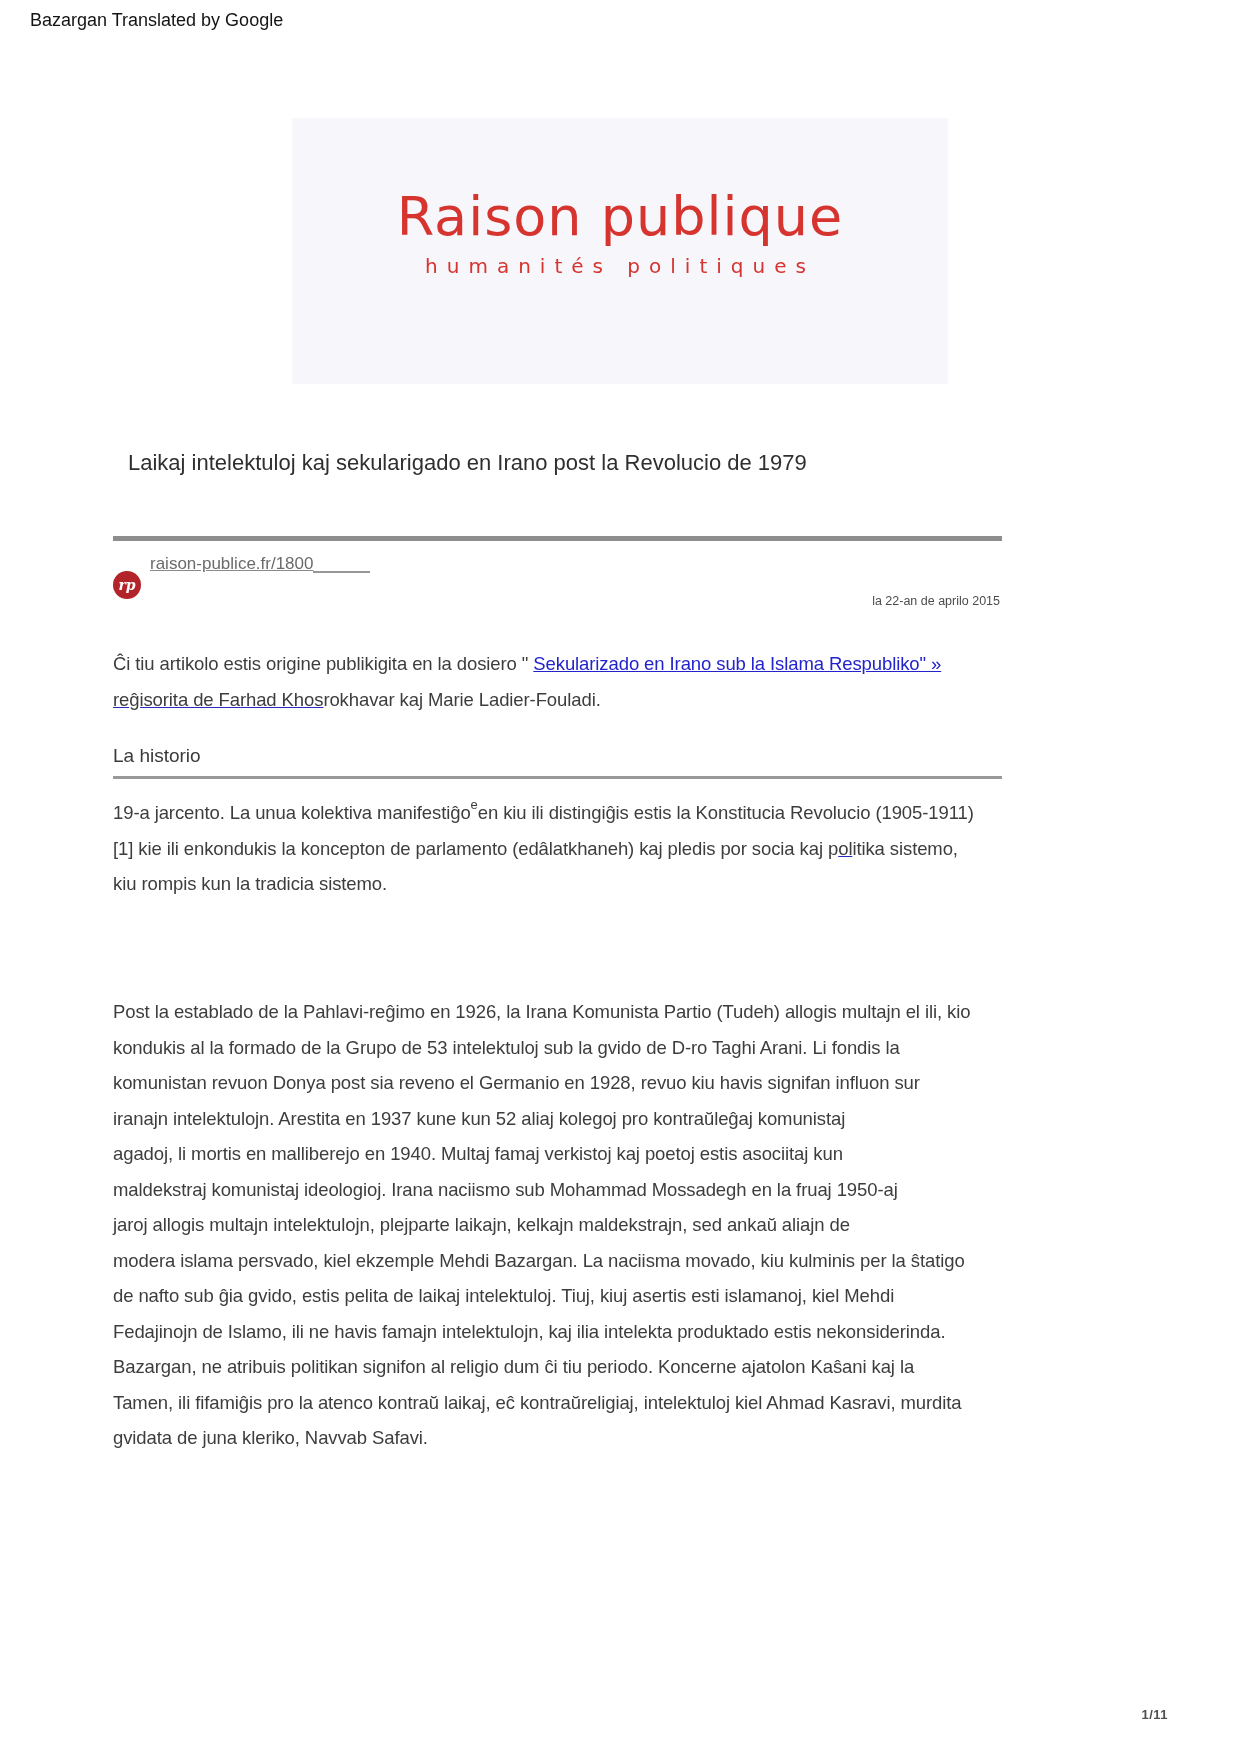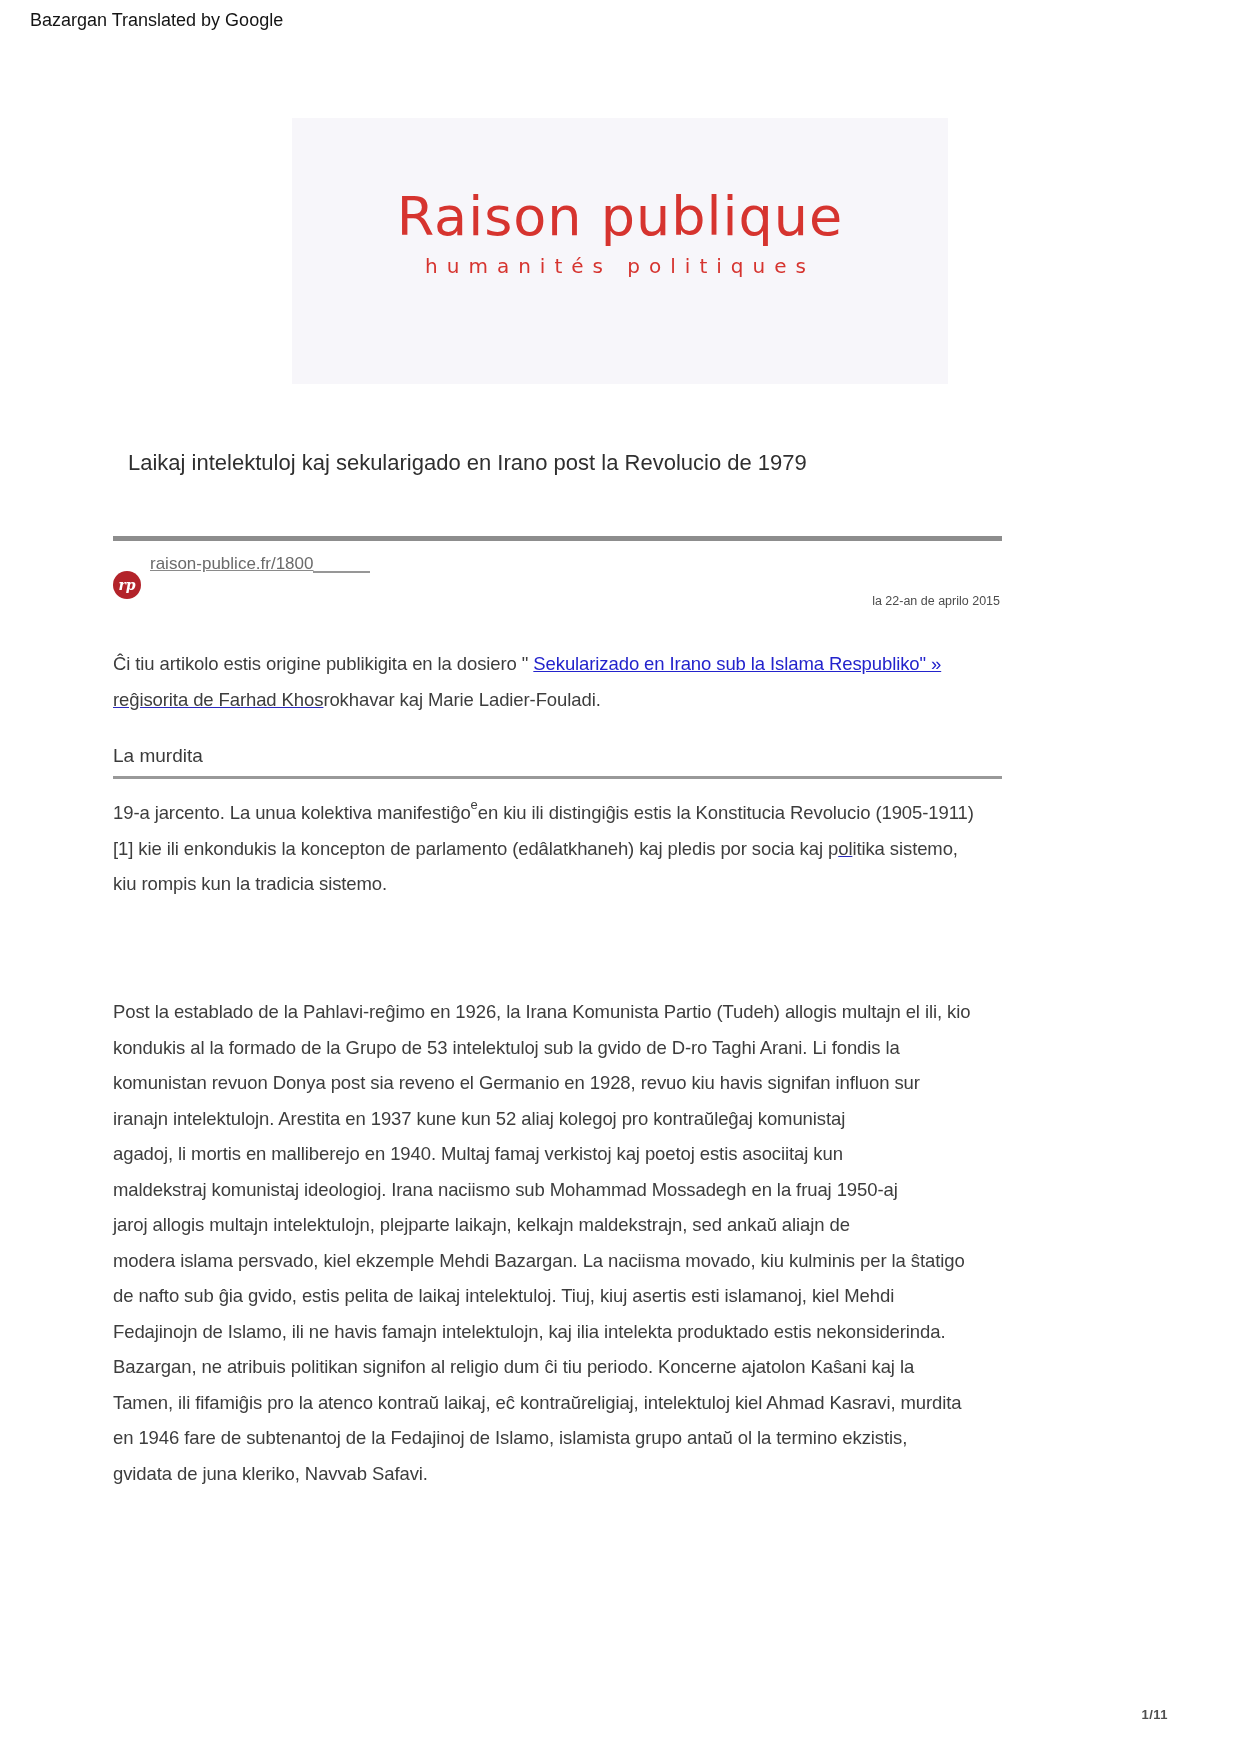--- a/index.html
+++ b/index.html
@@ -73,21 +73,21 @@
     <span class="ul-ext"></span>
   </div>
 
   <div class="date">la 22-an de aprilo 2015</div>
 
   <div class="para intro">
       <div class="tline"><span>Ĉi tiu artikolo estis origine publikigita en la dosiero " </span><span class="link">Sekularizado en Irano sub la Islama Respubliko" »</span></div>
       <div class="tline"><span class="darklink">reĝisorita de Farhad Khos</span><span>rokhavar kaj Marie Ladier-Fouladi.</span></div>
     </div>
 
-  <h2 class="sect">La murdita</h2>
+  <h2 class="sect">La historio</h2>
 
   <div class="rule thin"></div>
 
   <div class="para p1">
       <div class="tline"><span>19-a jarcento. La unua kolektiva manifestiĝo</span><span class="sup">e</span><span>en kiu ili distingiĝis estis la Konstitucia Revolucio (1905-1911)</span></div>
       <div class="tline"><span>[1] kie ili enkondukis la koncepton de parlamento (edâlatkhaneh) kaj pledis por socia kaj p</span><span class="blueline">ol</span><span>itika sistemo,</span></div>
       <div class="tline"><span>kiu rompis kun la tradicia sistemo.</span></div>
     </div>
 
   <div class="para p2">
@@ -96,18 +96,17 @@
       <div class="tline"><span>komunistan revuon Donya post sia reveno el Germanio en 1928, revuo kiu havis signifan influon sur</span></div>
       <div class="tline"><span>iranajn intelektulojn. Arestita en 1937 kune kun 52 aliaj kolegoj pro kontraŭleĝaj komunistaj</span></div>
       <div class="tline"><span>agadoj, li mortis en malliberejo en 1940. Multaj famaj verkistoj kaj poetoj estis asociitaj kun</span></div>
       <div class="tline"><span>maldekstraj komunistaj ideologioj. Irana naciismo sub Mohammad Mossadegh en la fruaj 1950-aj</span></div>
       <div class="tline"><span>jaroj allogis multajn intelektulojn, plejparte laikajn, kelkajn maldekstrajn, sed ankaŭ aliajn de</span></div>
       <div class="tline"><span>modera islama persvado, kiel ekzemple Mehdi Bazargan. La naciisma movado, kiu kulminis per la ŝtatigo</span></div>
       <div class="tline"><span>de nafto sub ĝia gvido, estis pelita de laikaj intelektuloj. Tiuj, kiuj asertis esti islamanoj, kiel Mehdi</span></div>
       <div class="tline"><span>Fedajinojn de Islamo, ili ne havis famajn intelektulojn, kaj ilia intelekta produktado estis nekonsiderinda.</span></div>
       <div class="tline"><span>Bazargan, ne atribuis politikan signifon al religio dum ĉi tiu periodo. Koncerne ajatolon Kaŝani kaj la</span></div>
       <div class="tline"><span>Tamen, ili fifamiĝis pro la atenco kontraŭ laikaj, eĉ kontraŭreligiaj, intelektuloj kiel Ahmad Kasravi, murdita</span></div>
-      <div class="tline"><span>en 1946 fare de subtenantoj de la Fedajinoj de Islamo, islamista grupo antaŭ ol la termino ekzistis,</span></div>
       <div class="tline"><span>gvidata de juna kleriko, Navvab Safavi.</span></div>
     </div>
 
   <div class="pageno">1/11</div>
 </div>
 
 </body></html>

